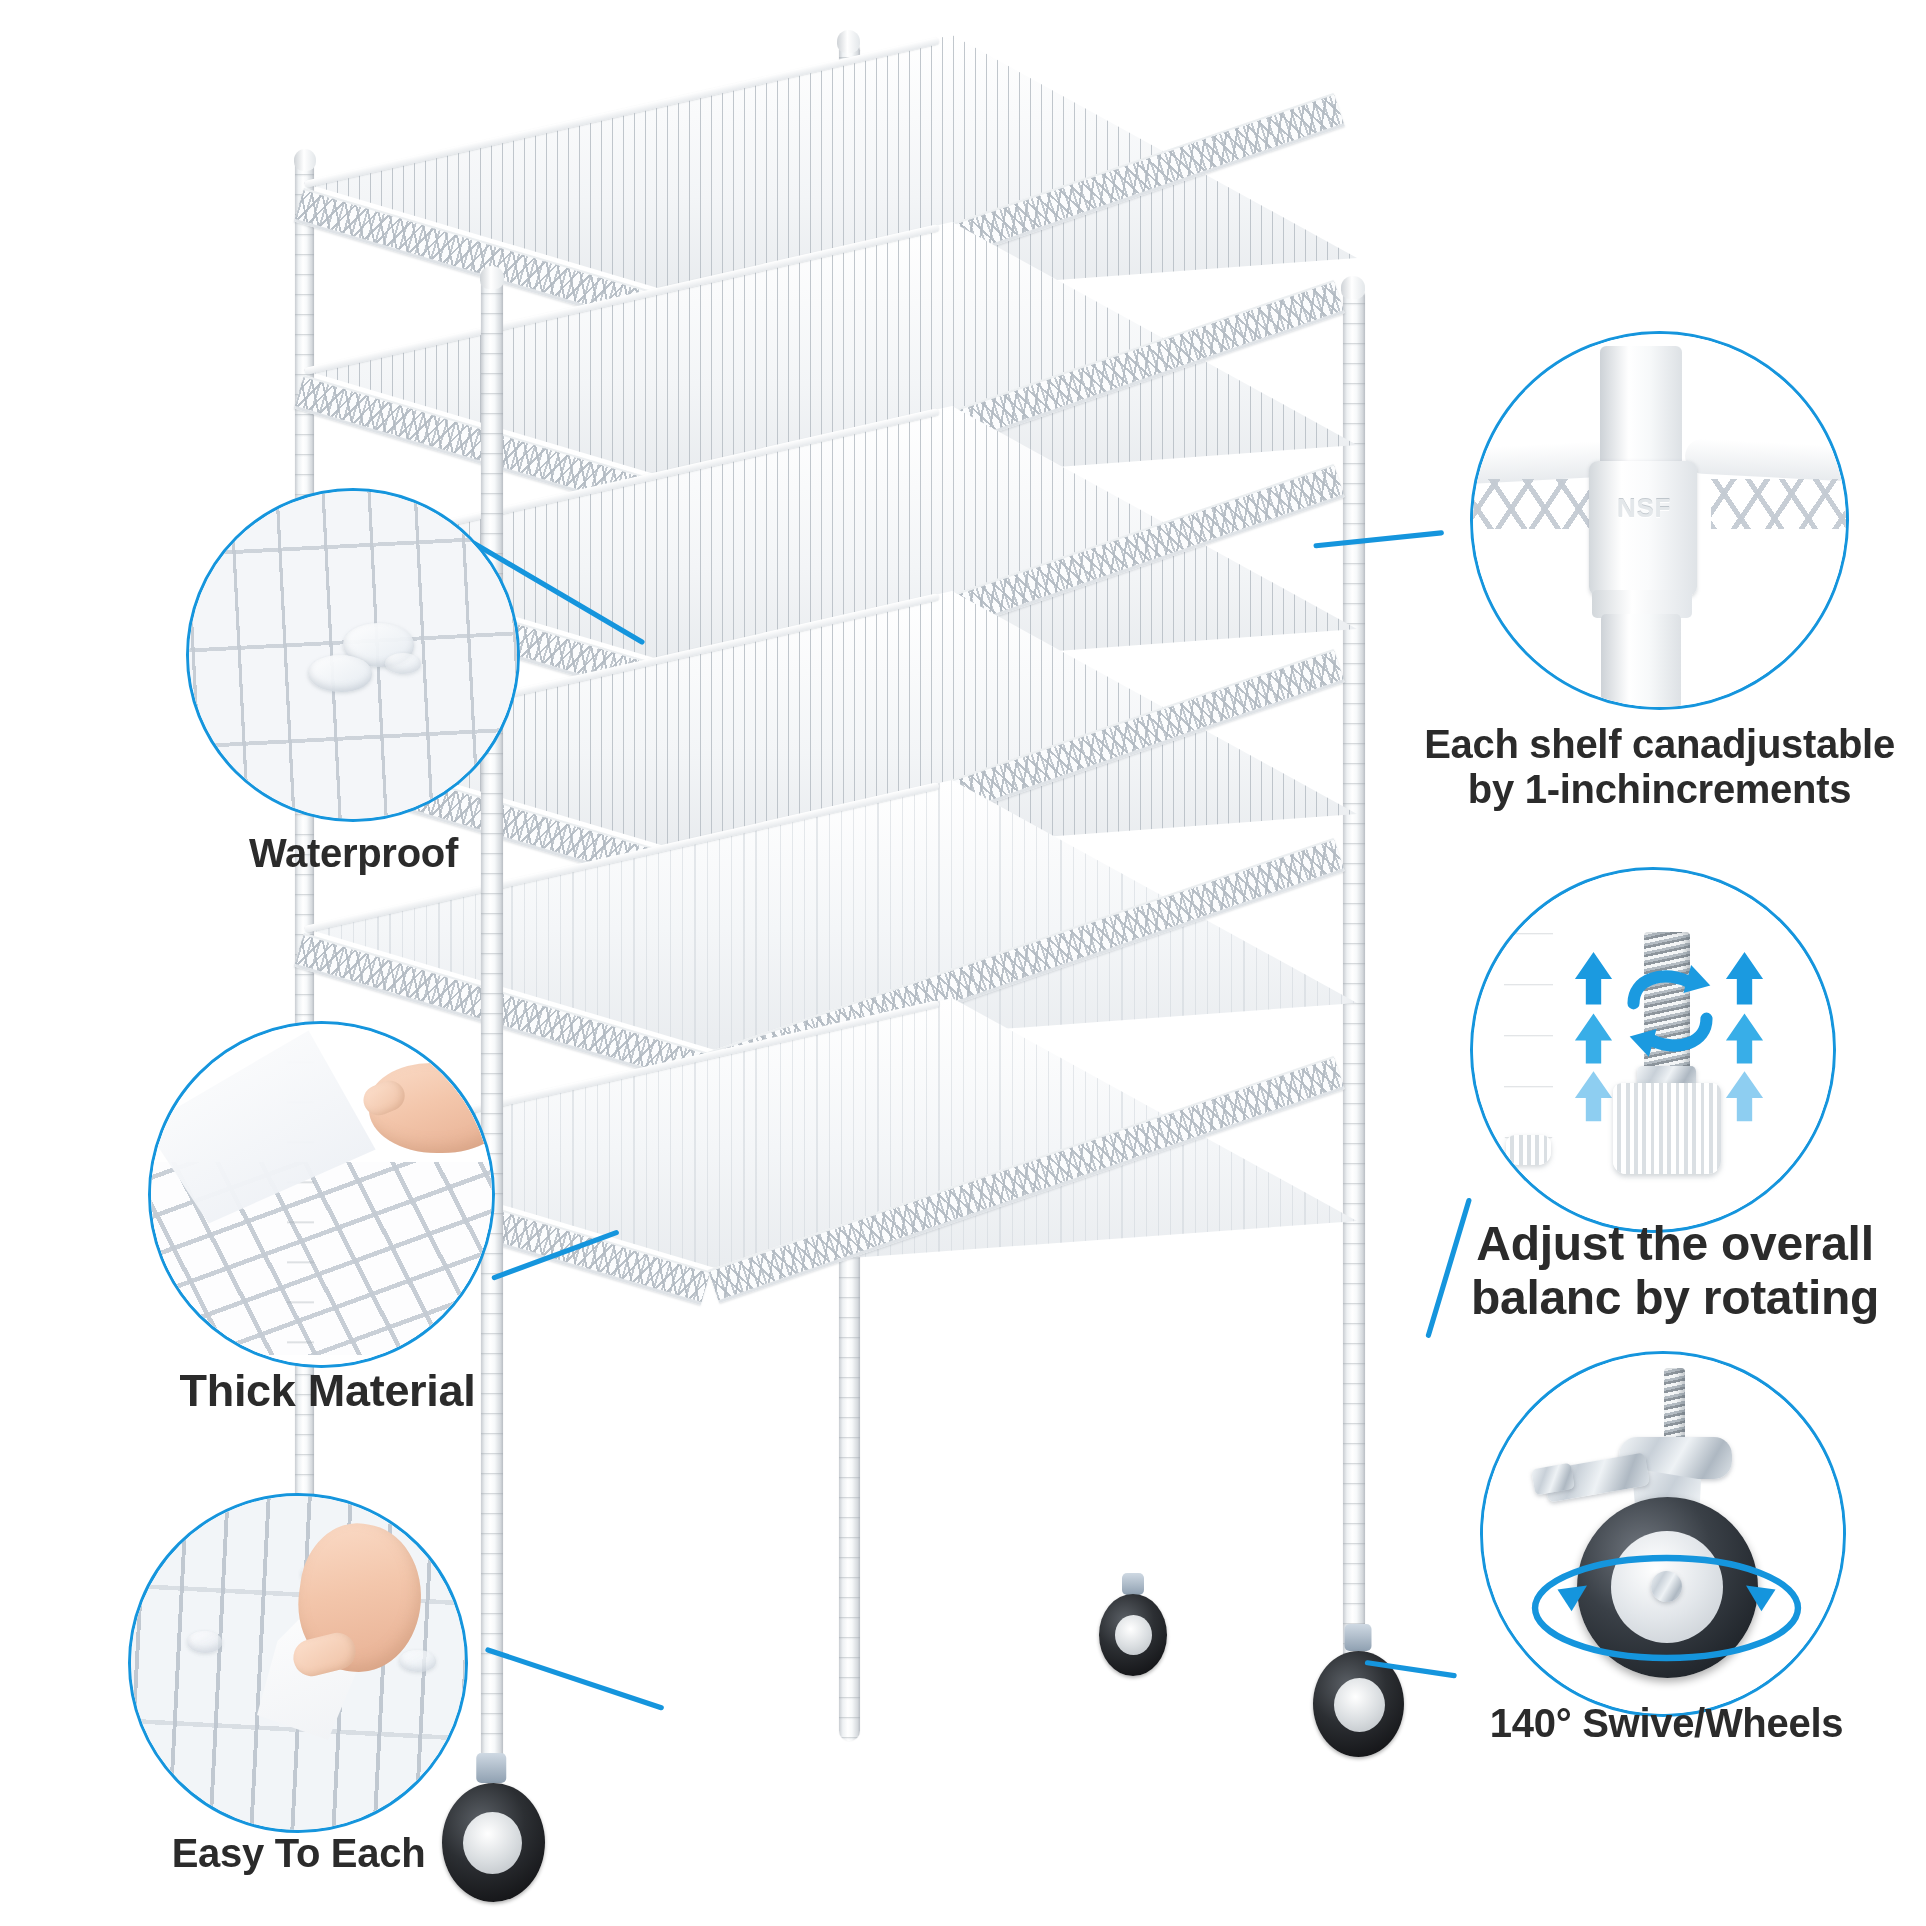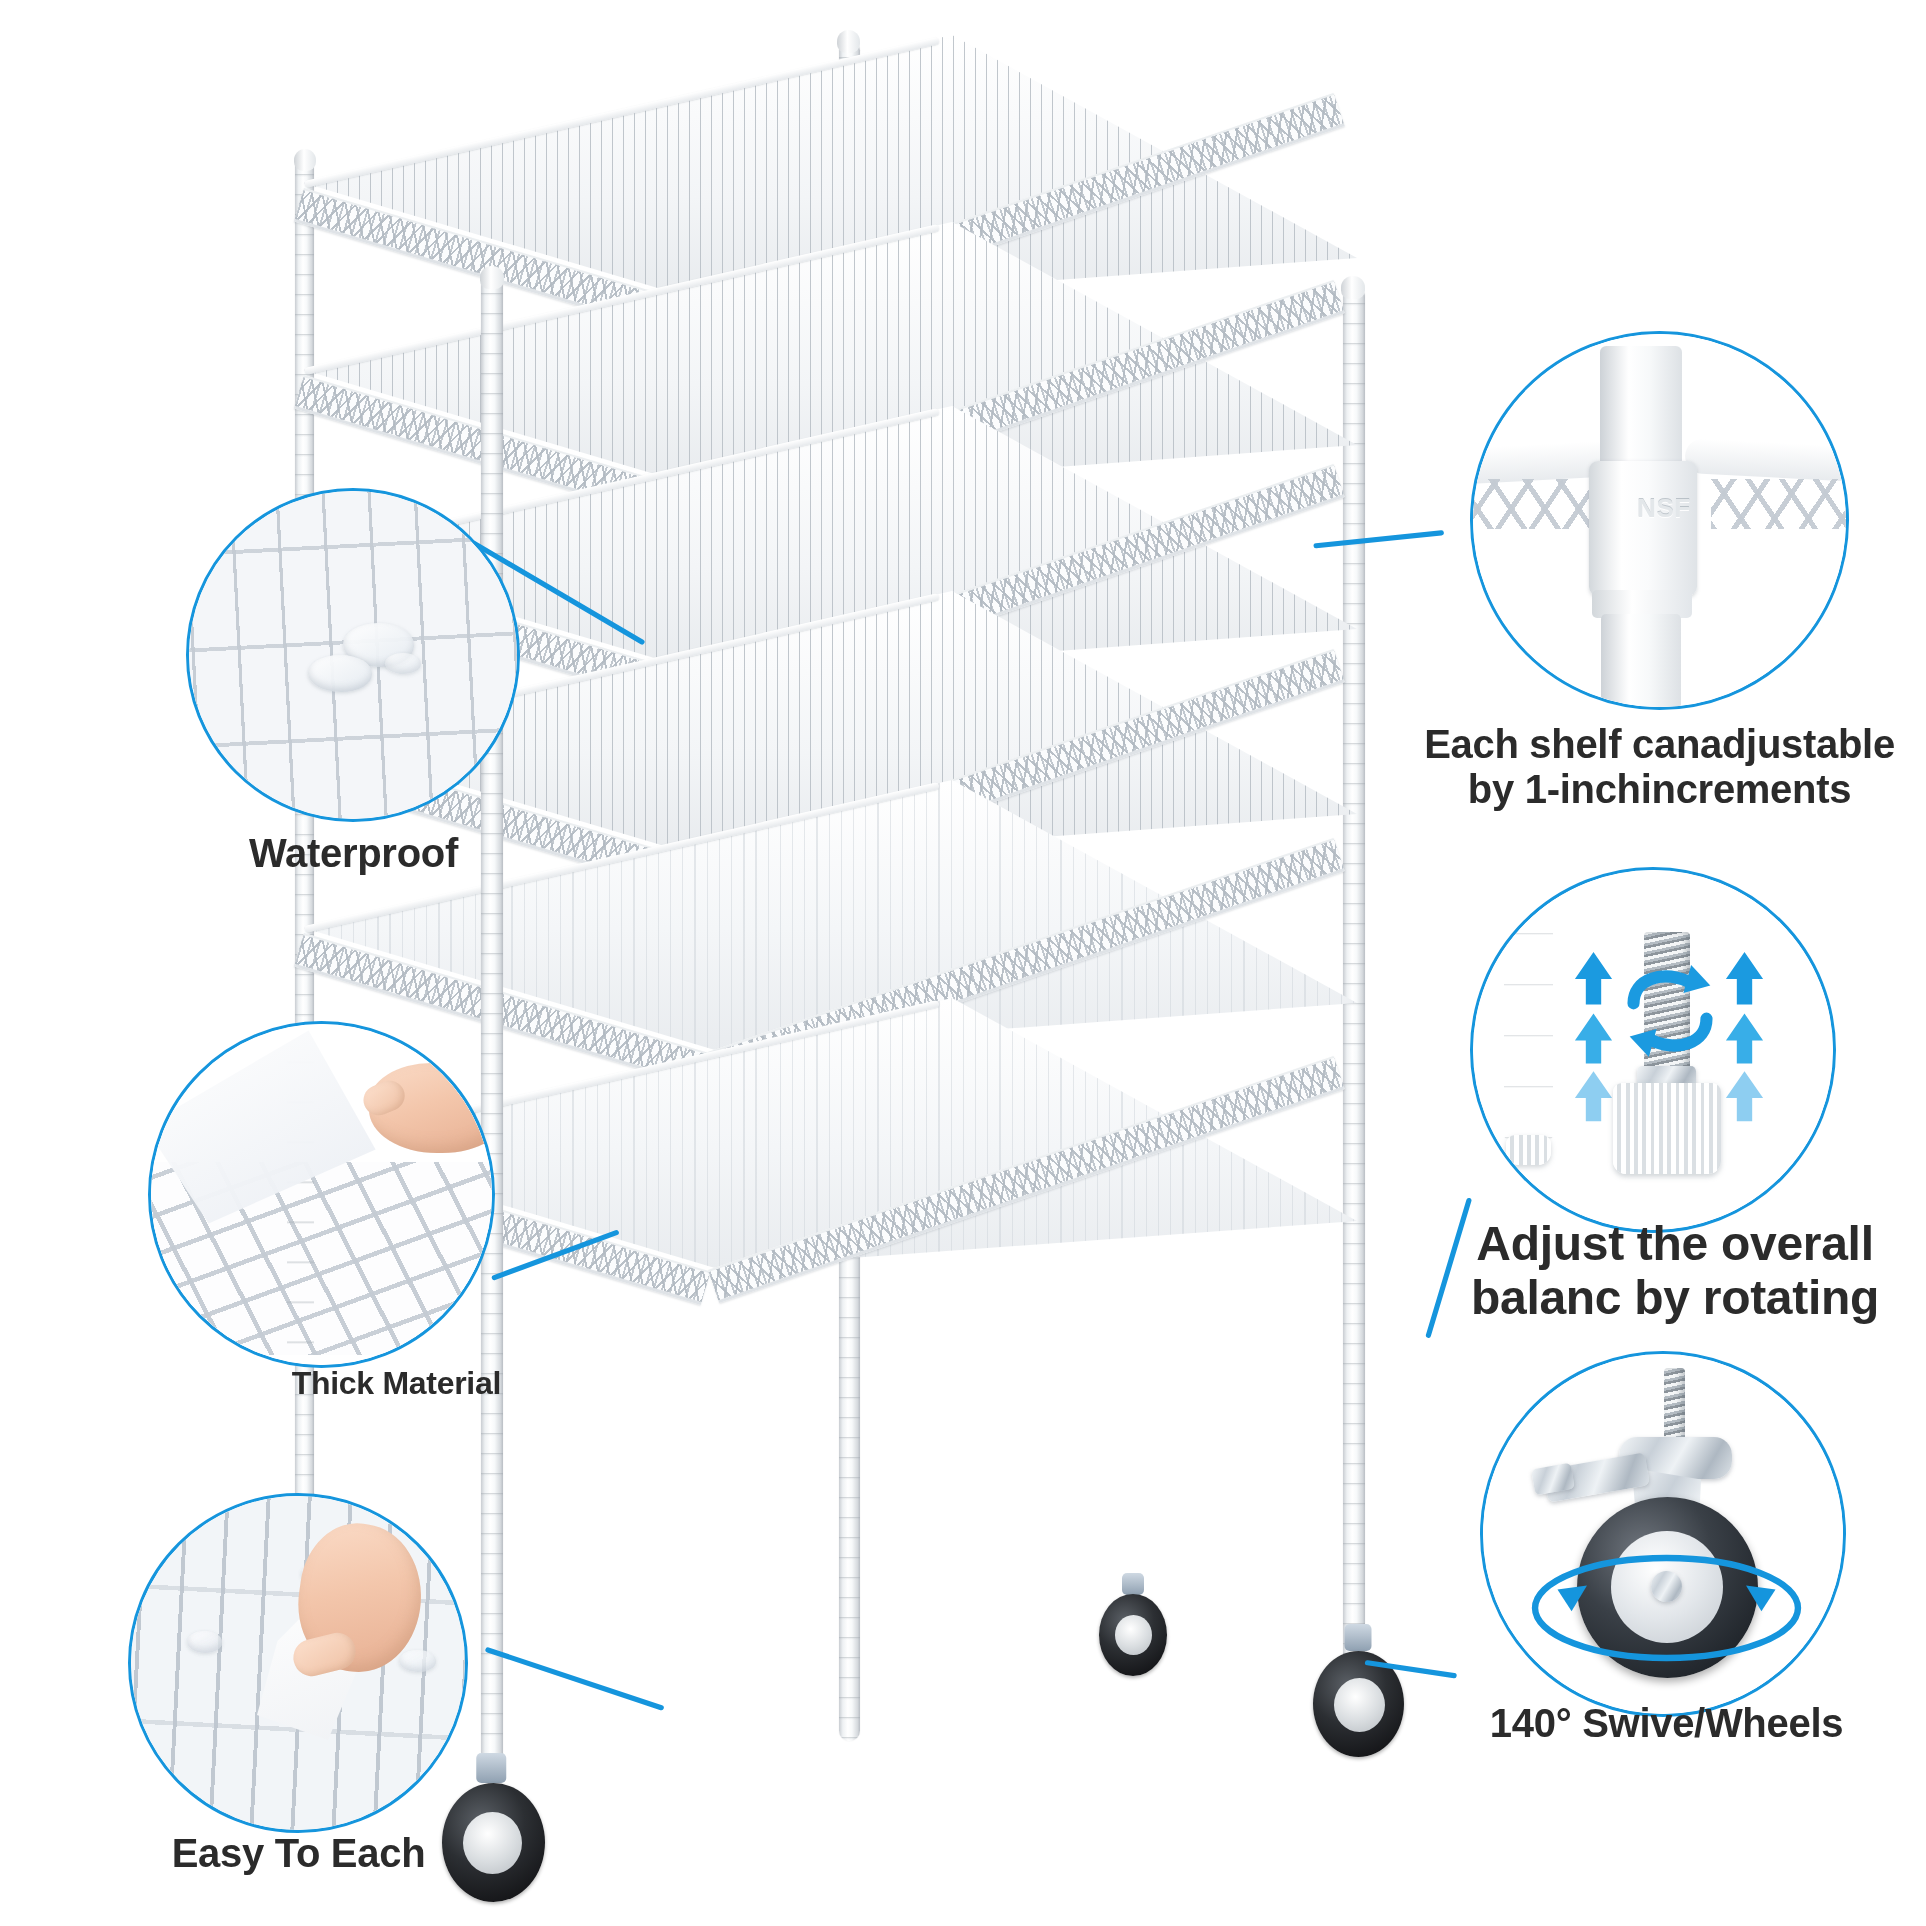--- a/index.html
+++ b/index.html
@@ -334,21 +334,21 @@
                   background:linear-gradient(90deg,#d7dbdf,#ffffff 40%,#e6e9ec);
                   background-image:repeating-linear-gradient(to bottom,rgba(160,168,175,0) 0 37px,rgba(160,168,175,.45) 38px,rgba(160,168,175,0) 40px);"></div>
 
       <div class="liner-sheet" style="left:-6.4px;top:6.4px;width:257px;height:199px;
                   clip-path:polygon(164px 0px, 231px 119px, 64px 193px, 0px 96px);"></div>
 
       <div class="hand" style="left:218px;top:39px;width:141px;height:90px;"></div>
       <div class="finger" style="left:212px;top:59px;width:42px;height:29.5px;transform:rotate(-22deg);"></div>
     </div>
   </div>
-  <div class="callout-label" style="left:154px;top:1366px;width:347px;font-size:32px;text-align:right;">Thick Material</div>
+  <div class="callout-label" style="left:154px;top:1366px;width:347px;font-size:45px;">Thick Material</div>
 
   <div class="bubble" style="left:128px;top:1493px;width:340px;height:340px;">
     <div class="bubble-inner">
       <div style="position:absolute;inset:-8%;background-color:#f2f5f8;
                   background-image:
                     repeating-linear-gradient(93deg, rgba(190,198,207,.95) 0 3.9px, rgba(255,255,255,0) 3.9px 41px),
                     repeating-linear-gradient(3deg, rgba(200,207,214,.6) 0 4.5px, rgba(255,255,255,0) 4.5px 135px);
                   filter:blur(0.3px);"></div>
       <div class="droplet" style="left:56px;top:135px;width:35px;height:22px;opacity:.85;"></div>
       <div class="droplet" style="left:170px;top:65px;width:50px;height:26px;opacity:.8;"></div>
@@ -378,21 +378,21 @@
                     repeating-linear-gradient(-56deg, rgba(196,203,211,.95) 0 5.1px, rgba(255,255,255,0) 5.1px 28px);"></div>
       <div style="position:absolute;left:238px;top:145px;width:161px;height:50px;
                   background-image:
                     repeating-linear-gradient(56deg, rgba(196,203,211,.95) 0 5.1px, rgba(255,255,255,0) 5.1px 28px),
                     repeating-linear-gradient(-56deg, rgba(196,203,211,.95) 0 5.1px, rgba(255,255,255,0) 5.1px 28px);"></div>
 
       <div style="position:absolute;left:127px;top:11.6px;width:82px;height:122px;border-radius:6.4px;
                   background:linear-gradient(90deg,#cdd2d7,#ffffff 35%,#f7f9fa 60%,#dde1e5);"></div>
 
       <div class="collar" style="left:116px;top:127px;width:108px;height:135px;"></div>
-      <div class="nsf" style="left:140px;top:159px;width:62px;font-size:26px;text-align:left;margin-left:24px;">NSF</div>
+      <div class="nsf" style="left:140px;top:159px;width:62px;font-size:26px;text-align:center;">NSF</div>
 
       <div style="position:absolute;left:119px;top:256px;width:100px;height:28px;border-radius:5.1px;
                   background:linear-gradient(90deg,#d2d7db,#ffffff 40%,#e2e6ea);"></div>
 
       <div style="position:absolute;left:128px;top:280px;width:80px;height:96px;border-radius:5.1px;
                   background:linear-gradient(90deg,#cdd2d7,#ffffff 35%,#f7f9fa 60%,#dde1e5);"></div>
     </div>
   </div>
   <div class="callout-label" style="left:1406px;top:722px;width:507px;font-size:40px;">Each shelf canadjustable
 by 1-inchincrements</div>

